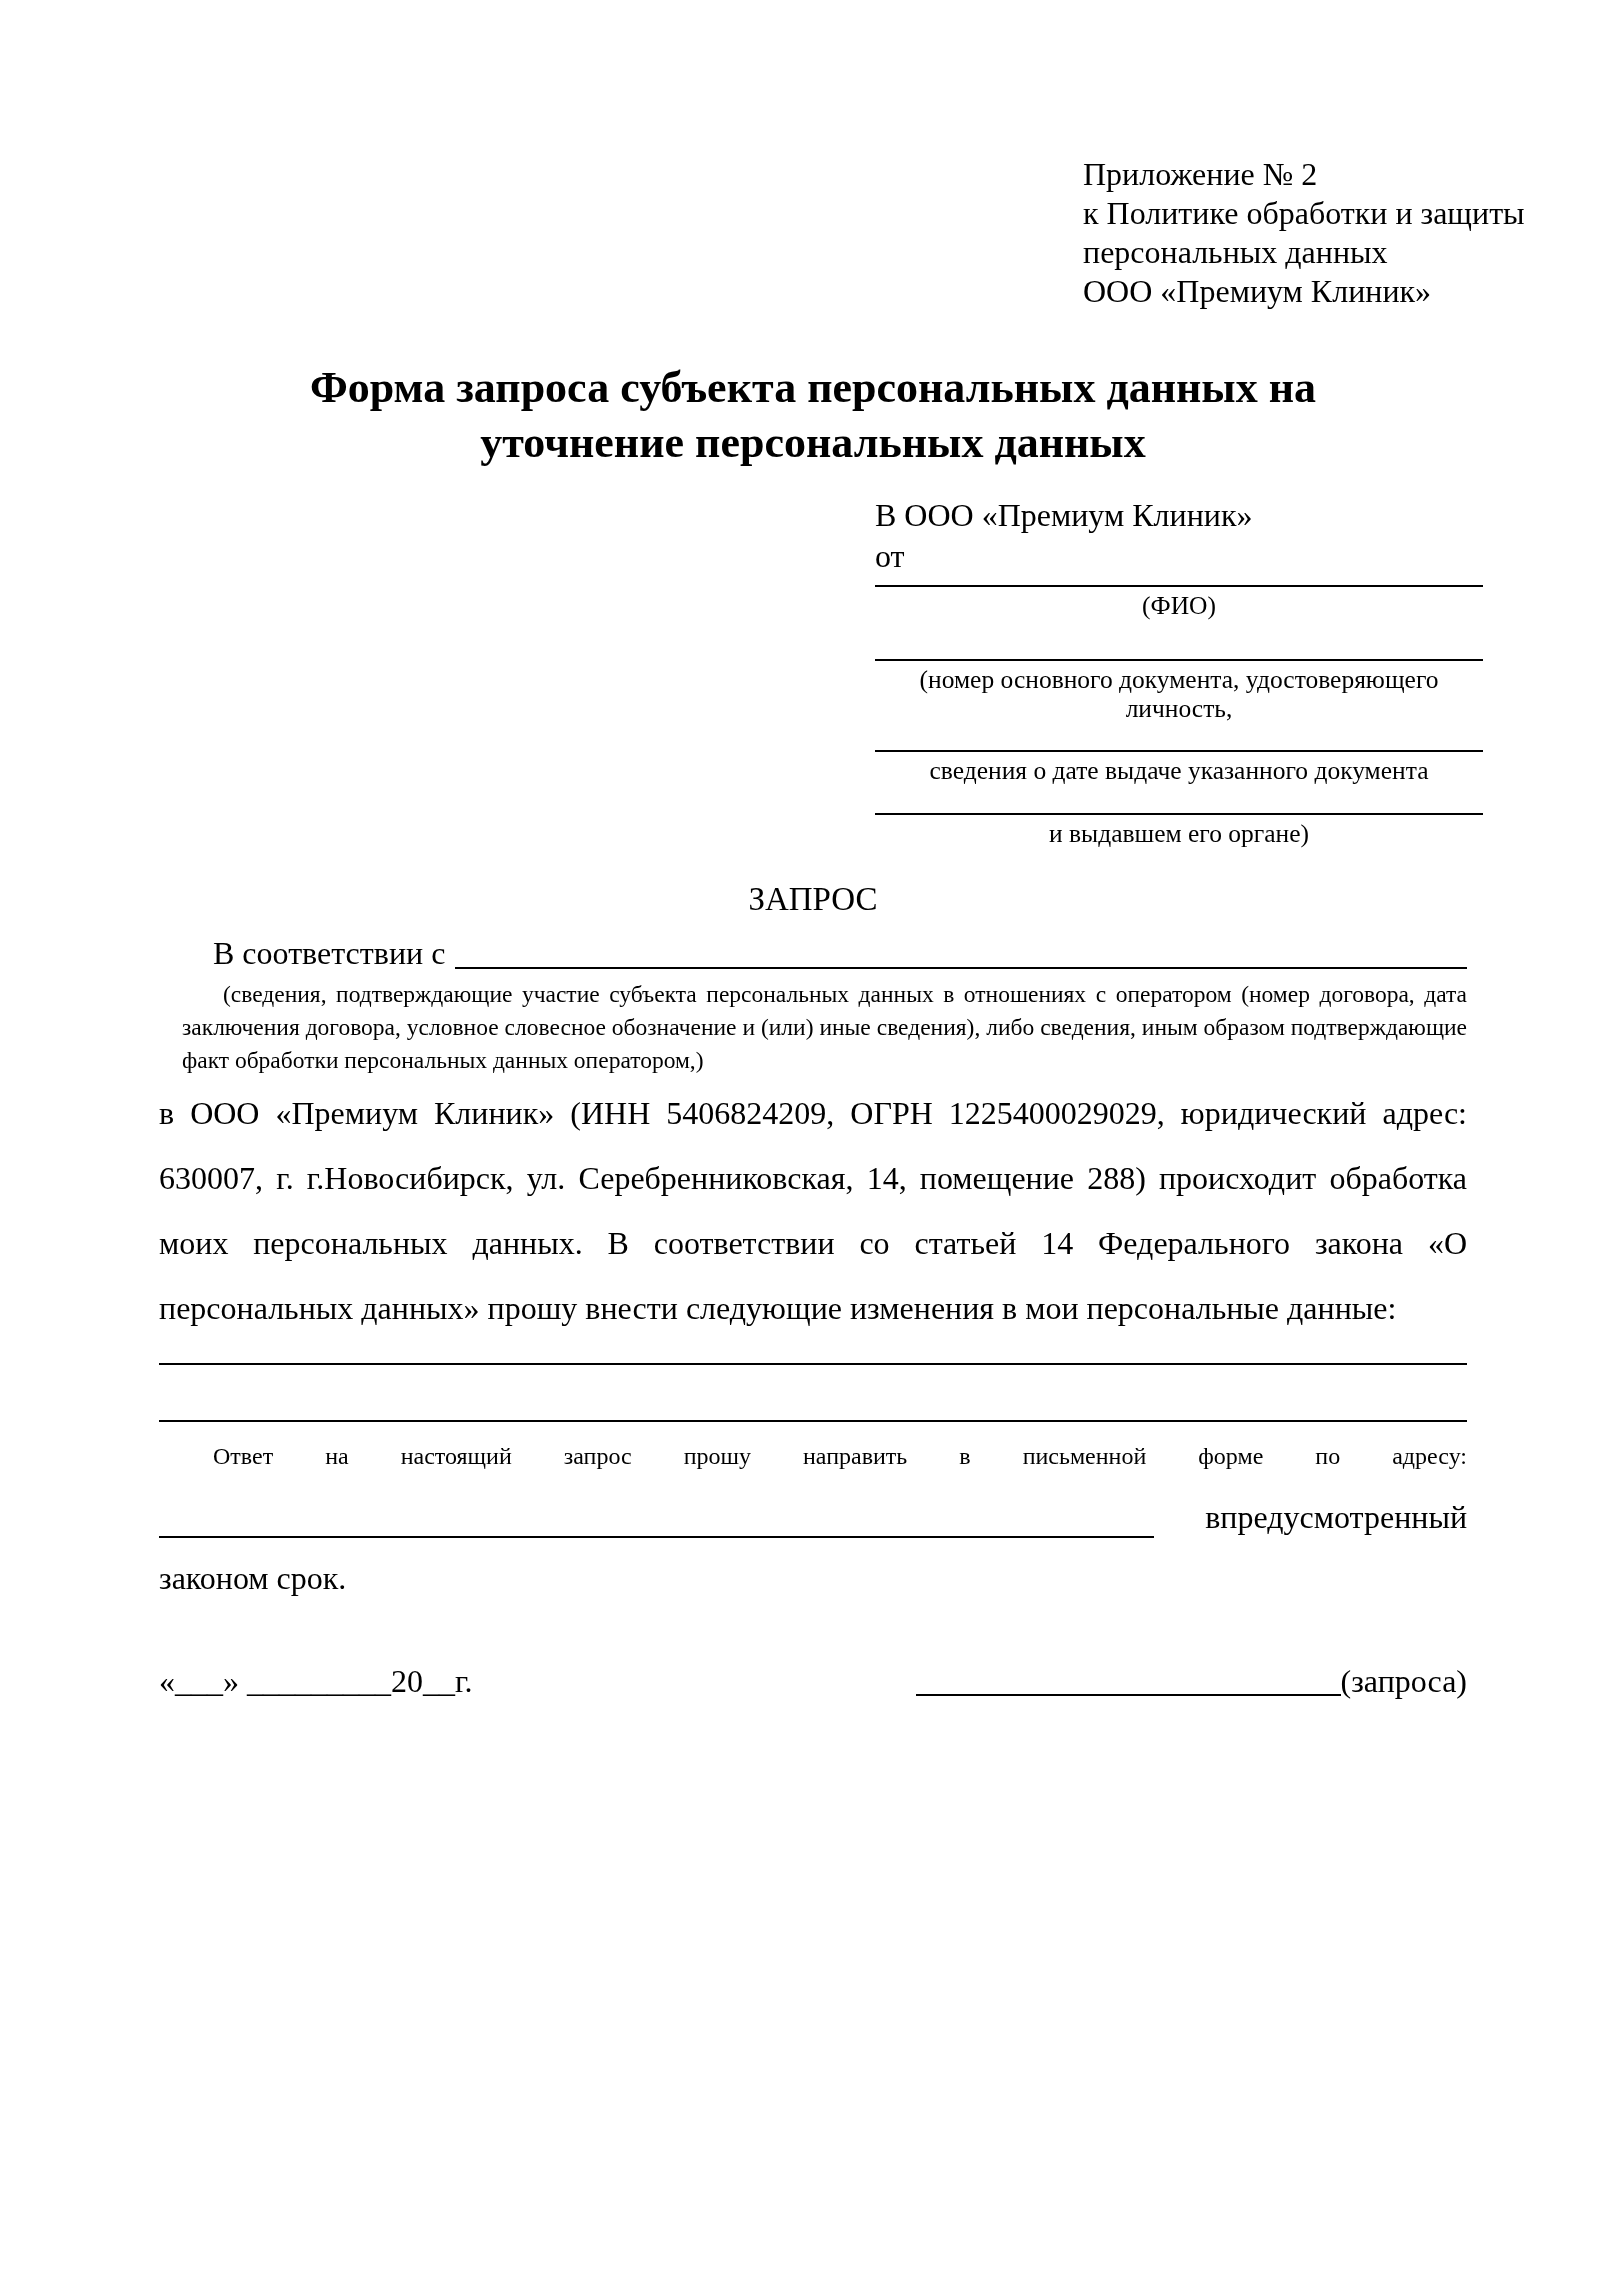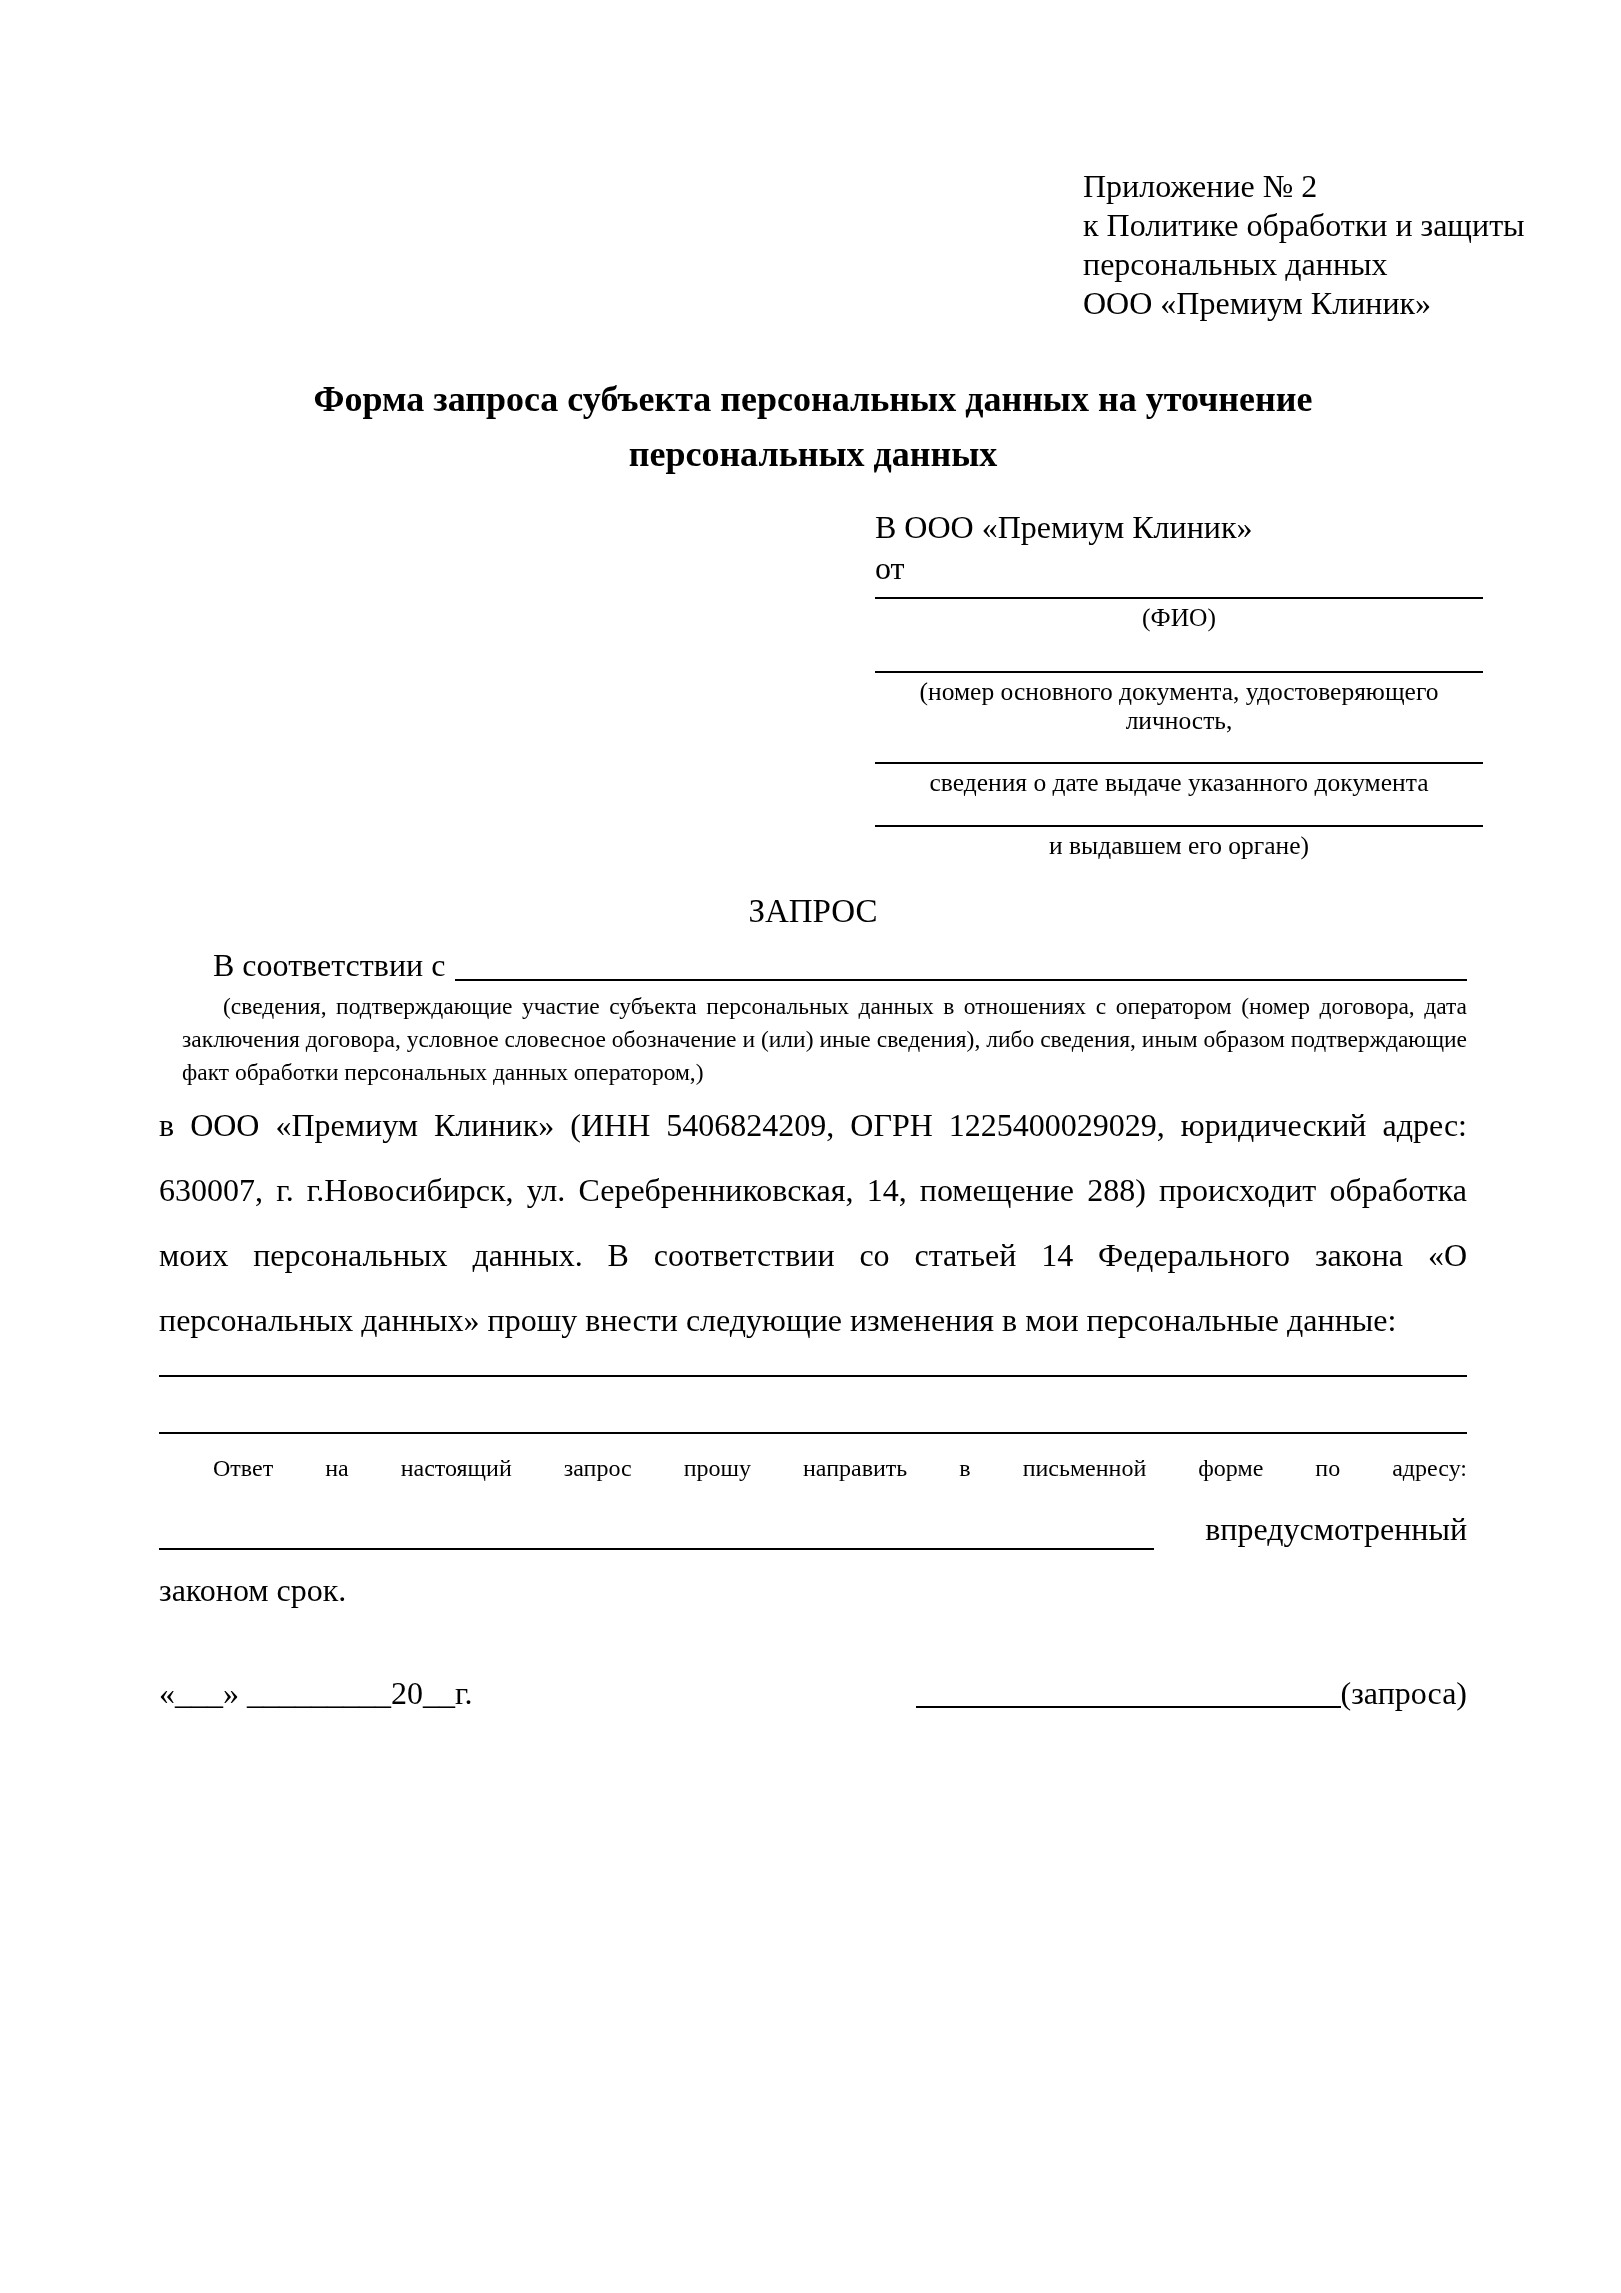--- a/index.html
+++ b/index.html
@@ -12,37 +12,37 @@
     width: 1621px;
     height: 2294px;
     background: #ffffff;
     color: #000000;
     font-family: "Liberation Serif", "DejaVu Serif", serif;
     overflow: hidden;
   }
   .content {
     position: absolute;
     left: 159px;
-    top: 167px;
+    top: 155px;
     width: 1308px;
   }
 
   
   .appendix {
     margin-left: 924px;
     font-size: 32px;
     line-height: 39px;
     white-space: nowrap;
   }
 
   
   .doc-title {
     margin: 49px auto 0 auto;
     max-width: 1127px;
-    font-size: 36px;
+    font-size: 44px;
     font-weight: bold;
     text-align: center;
     line-height: 55px;
   }
 
   
   .addressee {
     margin-top: 23.5px;
     margin-left: 716px;
     width: 608px;

